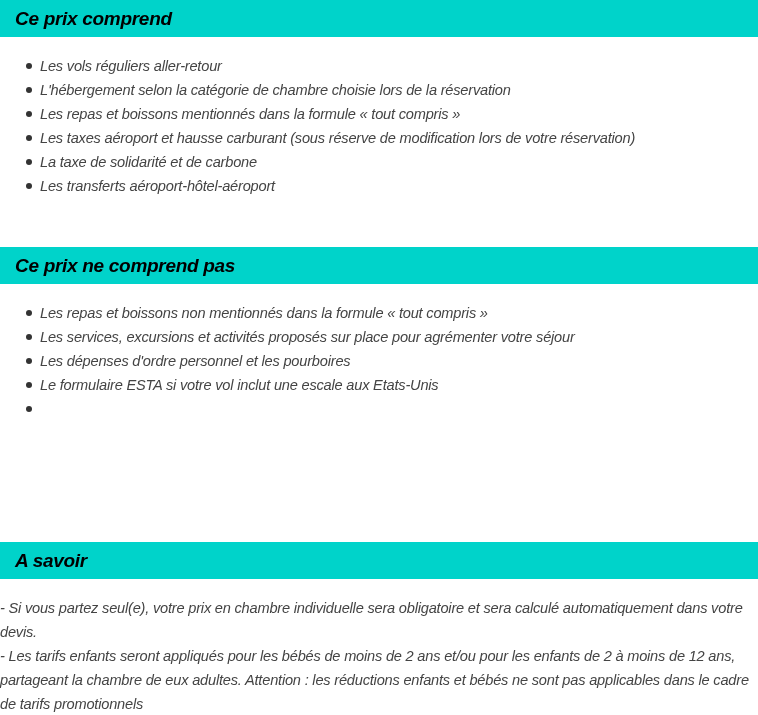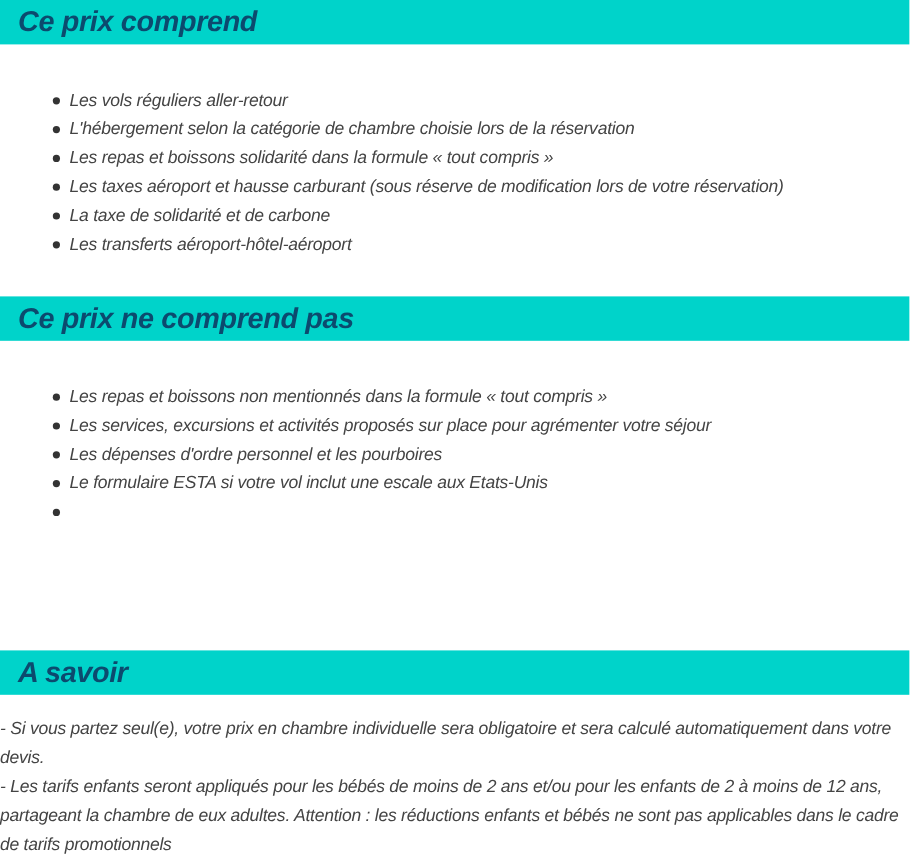--- a/index.html
+++ b/index.html
@@ -21,29 +21,29 @@
       width: 758px;
       height: 37px;
       background: #00d3ca;
       box-sizing: border-box;
       padding-left: 15px;
     }
     .section-title {
       margin: 0;
       font-style: italic;
       font-weight: bold;
-      font-size: 24px;
+      font-size: 19px;
       line-height: 37px;
-      color: #0c4a6e;
+      color: #000000;
       letter-spacing: -0.3px;
     }
     .bullet-list {
       position: absolute;
       left: 0;
-      margin: 18px;
+      margin: 0;
       padding: 0;
       list-style: none;
     }
     .bullet-item {
       position: relative;
       padding-left: 40px;
       height: 24px;
       line-height: 24px;
       font-style: italic;
       font-size: 14.6px;
@@ -78,21 +78,21 @@
   </style>
 </head>
 <body>
 
 <div class="section-header" style="top:0;">
   <h2 class="section-title">Ce prix comprend</h2>
 </div>
 <ul class="bullet-list" style="top:54px;">
   <li class="bullet-item"><span class="bullet-dot"></span><span>Les vols réguliers aller-retour</span></li>
   <li class="bullet-item"><span class="bullet-dot"></span><span>L'hébergement selon la catégorie de chambre choisie lors de la réservation</span></li>
-  <li class="bullet-item"><span class="bullet-dot"></span><span>Les repas et boissons solidarité dans la formule « tout compris »</span></li>
+  <li class="bullet-item"><span class="bullet-dot"></span><span>Les repas et boissons mentionnés dans la formule « tout compris »</span></li>
   <li class="bullet-item"><span class="bullet-dot"></span><span>Les taxes aéroport et hausse carburant (sous réserve de modification lors de votre réservation)</span></li>
   <li class="bullet-item"><span class="bullet-dot"></span><span>La taxe de solidarité et de carbone</span></li>
   <li class="bullet-item"><span class="bullet-dot"></span><span>Les transferts aéroport-hôtel-aéroport</span></li>
 </ul>
 
 <div class="section-header" style="top:247px;">
   <h2 class="section-title">Ce prix ne comprend pas</h2>
 </div>
 <ul class="bullet-list" style="top:301px;">
   <li class="bullet-item"><span class="bullet-dot"></span><span>Les repas et boissons non mentionnés dans la formule « tout compris »</span></li>

